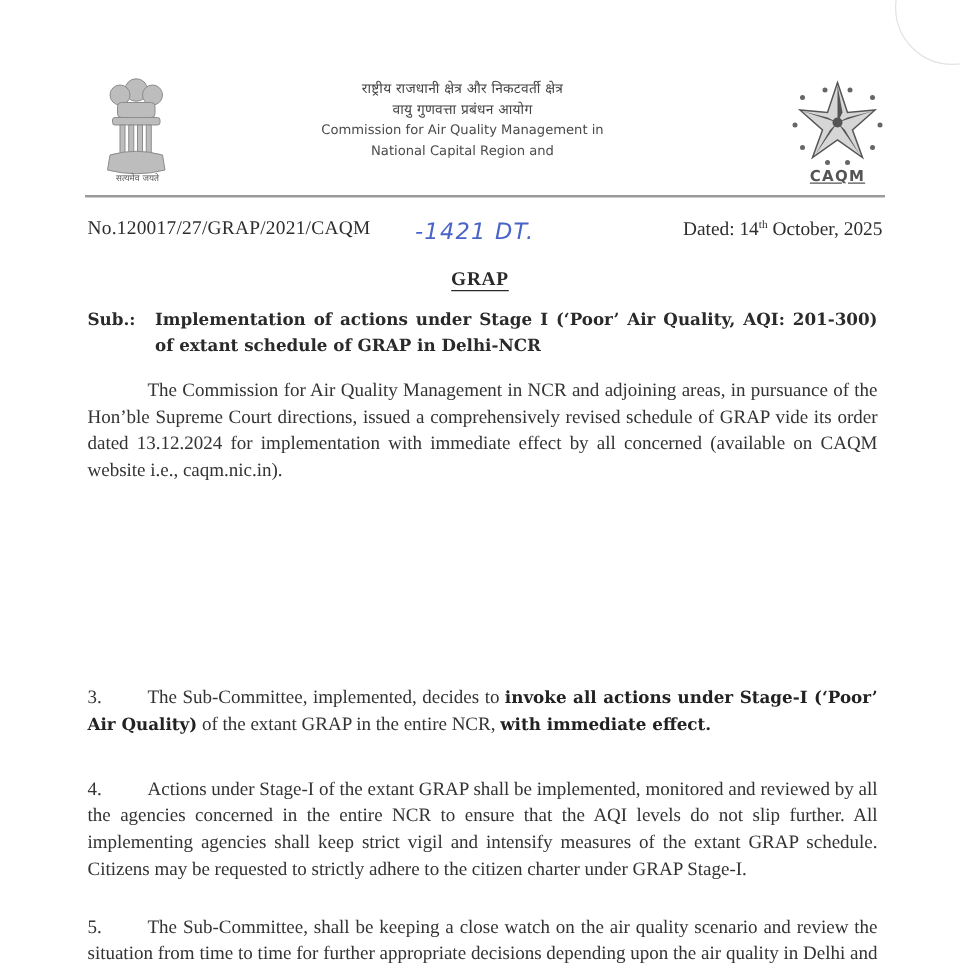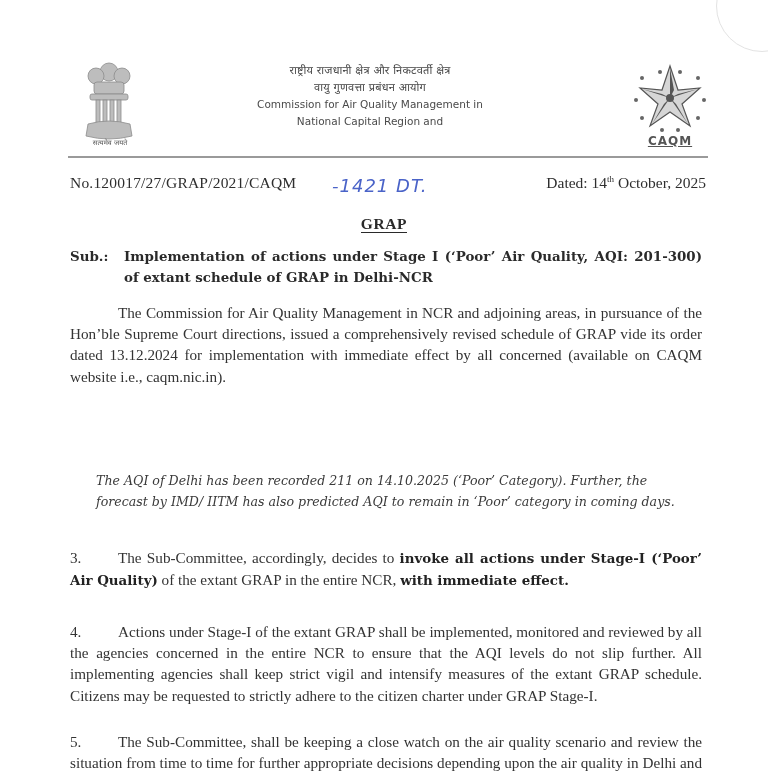--- a/index.html
+++ b/index.html
@@ -233,20 +233,19 @@
   <div class="order-title"><span>GRAP</span></div>
 
   <div class="subject">
     <span class="sub-label">Sub.:</span>
     <span class="sub-text">Implementation of actions under Stage I (‘Poor’ Air Quality, AQI: 201-300) of extant schedule of GRAP in Delhi-NCR</span>
   </div>
 
   <div class="para" style="top:302px;"><span class="indent"></span><span>The Commission for Air Quality Management in NCR and adjoining areas, in pursuance of the Hon’ble Supreme Court directions, issued a comprehensively revised schedule of GRAP vide its order dated 13.12.2024 for implementation with immediate effect by all concerned (available on CAQM website i.e., caqm.nic.in).</span></div>
 
 
-  <div class="quote">The AQI of Delhi has been recorded 211 on 14.10.2025 (‘Poor’ Category). Further, the forecast by IMD/ IITM has also predicted AQI to remain in ‘Poor’ category in coming days.</div>
-
-  <div class="para" style="top:547px;"><span class="num">3.</span><span>The Sub-Committee, accordingly, decides to </span><span class="bold-serif">invoke all actions under Stage-I (‘Poor’ Air Quality)</span><span> of the extant GRAP in the entire NCR, </span><span class="bold-serif">with immediate effect.</span></div>
+
+  <div class="para" style="top:547px;"><span class="num">3.</span><span>The Sub-Committee, implemented, decides to </span><span class="bold-serif">invoke all actions under Stage-I (‘Poor’ Air Quality)</span><span> of the extant GRAP in the entire NCR, </span><span class="bold-serif">with immediate effect.</span></div>
 
   <div class="para" style="top:621px;"><span class="num">4.</span><span>Actions under Stage-I of the extant GRAP shall be implemented, monitored and reviewed by all the agencies concerned in the entire NCR to ensure that the AQI levels do not slip further. All implementing agencies shall keep strict vigil and intensify measures of the extant GRAP schedule. Citizens may be requested to strictly adhere to the citizen charter under GRAP Stage-I.</span></div>
 
   <div class="para" style="top:731px;"><span class="num">5.</span><span>The Sub-Committee, shall be keeping a close watch on the air quality scenario and review the situation from time to time for further appropriate decisions depending upon the air quality in Delhi and NCR.</span></div>
 </div>
 
 </body></html>

